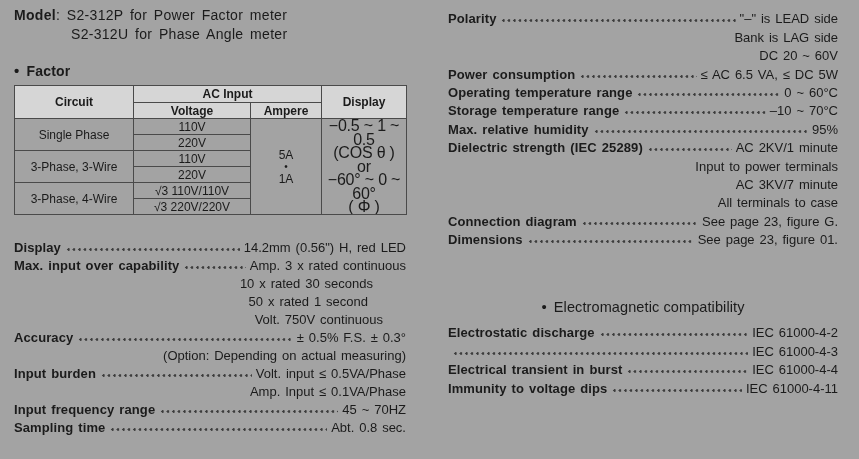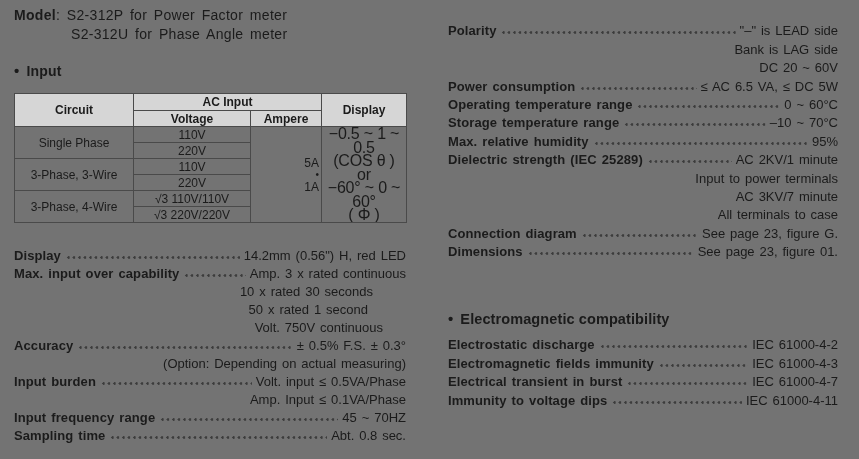--- a/index.html
+++ b/index.html
@@ -1,21 +1,21 @@
 <!DOCTYPE html>
 <html><head>
 <meta charset="utf-8">
 <style>
   * { box-sizing: border-box; }
   html, body { margin: 0; padding: 0; background: #ffffff; }
   .page {
     position: relative;
     width: 859px;
     height: 459px;
-    background: #737373;
+    background: #a3a3a3;
     font-family: "Liberation Sans", "DejaVu Sans", sans-serif;
     color: #1b1b1b;
     font-size: 13px;
     overflow: hidden;
   }
   .col { position: absolute; top: 6px; }
   .col-left  { left: 14px;  width: 392px; }
   .col-right { left: 448px; width: 390px; }
 
   
@@ -28,82 +28,83 @@
     margin-top: 17px;
     font-size: 14px;
     font-weight: bold;
     letter-spacing: 0.2px;
     line-height: 19px;
   }
   .section-heading .bullet { font-size: 15px; margin-right: 7px; }
 
   
   table.input-table {
-    margin-top: 12px;
+    margin-top: 4px;
     border-collapse: collapse;
     width: 392px;
     font-size: 12px;
     table-layout: fixed;
   }
   .input-table th, .input-table td {
     border: 1px solid #4a4a4a;
     text-align: center;
     padding: 0 2px;
     height: 16px;
     overflow: hidden;
   }
   .input-table th { background: #d6d6d6; font-weight: bold; }
   .input-table tr.hdr-top th { height: 17px; }
-  .ampere-cell div { line-height: 14px; text-align: right; }
+  .ampere-cell div { line-height: 14px; }
   .ampere-cell .mid-dot { font-size: 10px; line-height: 10px; }
   .display-cell { font-size: 16px; line-height: 13.5px; letter-spacing: -0.2px; padding: 0 1px; }
 
   
   .specs { margin-top: 22px; }
-  .col-right .specs { margin-top: 14px; }
+  .col-right .specs { margin-top: 2px; }
   .spec { display: flex; align-items: flex-end; height: 18px; white-space: nowrap; word-spacing: 1.3px; }
   .col-right .spec { height: 18.4px; }
   .spec .lbl { font-weight: bold; letter-spacing: 0.1px; }
   .spec .dots {
     flex: 1 1 auto;
     height: 5px;
     margin: 0 4px 3px 5px;
     background-image: radial-gradient(circle at 2.5px 2.5px, #3c3c3c 1.1px, transparent 1.5px);
     background-size: 5.5px 5px;
     background-repeat: repeat-x;
     background-position: left bottom;
   }
   .spec .val { flex: 0 0 auto; }
   .spec.cont { justify-content: flex-end; }
 
   
   .emc-heading {
     margin-top: 50px;
     margin-bottom: 5px;
     font-size: 14.5px;
-    font-weight: bold;
+    font-weight: normal;
     letter-spacing: 0.1px;
     line-height: 19px;
+    text-align: center;
   }
   .emc-heading .bullet { font-size: 15px; margin-right: 7px; }
 </style>
 </head>
 <body>
 
 <div class="page">
 
   <div class="col col-left">
 
     <div class="model">
       <div><span class="b">Model</span><span>:</span> <span>S2-312P for Power Factor meter</span></div>
       <div class="model-line2">S2-312U for Phase Angle meter</div>
     </div>
 
     <div class="section-heading">
-      <span class="bullet">•</span><span>Input</span>
+      <span class="bullet">•</span><span>Factor</span>
     </div>
 
     <table class="input-table">
       <colgroup>
         <col style="width:119px">
           <col style="width:117px">
           <col style="width:71px">
           <col style="width:85px">
       </colgroup>
       <thead>
@@ -267,28 +268,27 @@
       <span class="bullet">•</span><span>Electromagnetic compatibility</span>
     </div>
 
     <div>
       <div class="spec">
         <span class="lbl">Electrostatic discharge</span>
         <span class="dots"></span>
         <span class="val">IEC 61000-4-2</span>
       </div>
       <div class="spec">
-        <span class="lbl">Electromagnetic fields immunity</span>
         <span class="dots"></span>
         <span class="val">IEC 61000-4-3</span>
       </div>
       <div class="spec">
         <span class="lbl">Electrical transient in burst</span>
         <span class="dots"></span>
-        <span class="val">IEC 61000-4-7</span>
+        <span class="val">IEC 61000-4-4</span>
       </div>
       <div class="spec">
         <span class="lbl">Immunity to voltage dips</span>
         <span class="dots"></span>
         <span class="val">IEC 61000-4-11</span>
       </div>
     </div>
   </div>
 
 </div>

